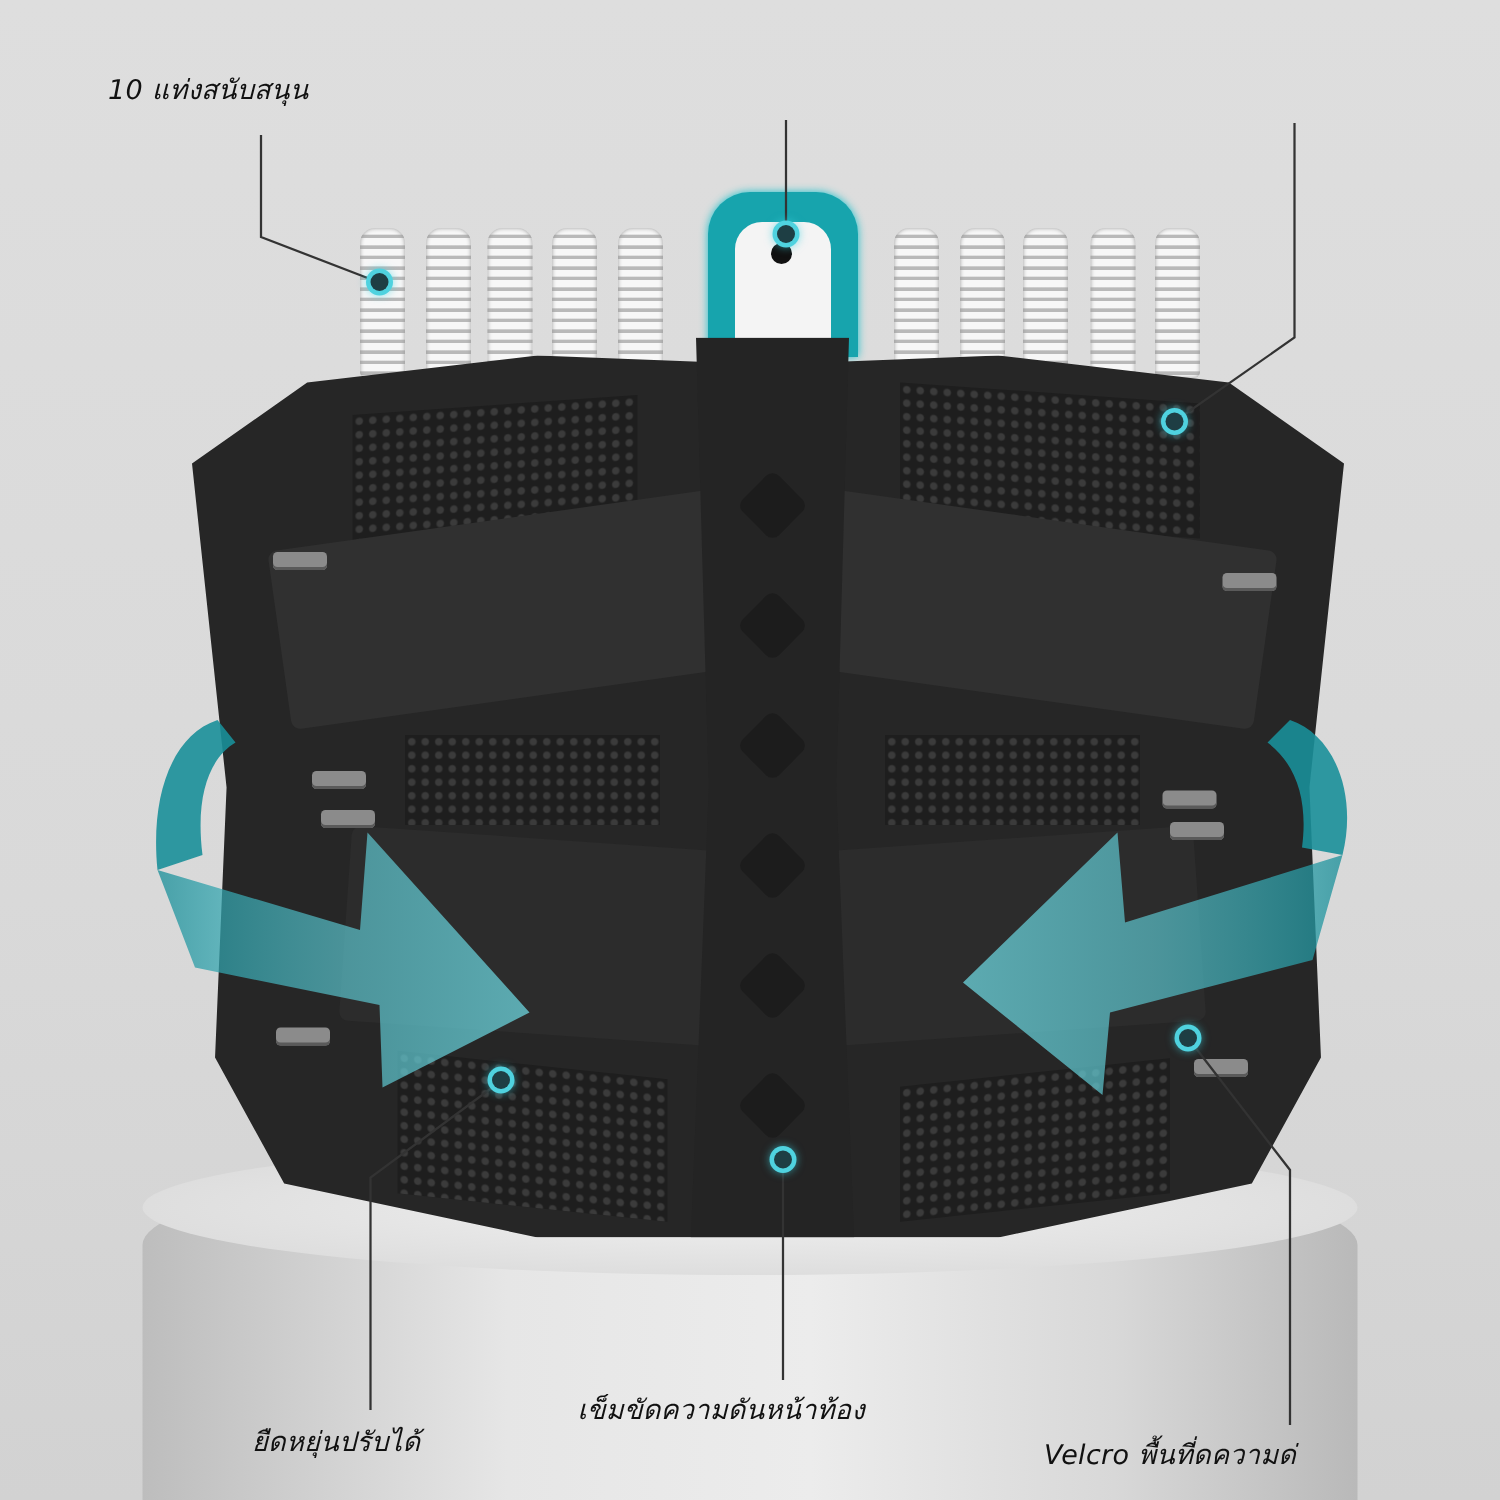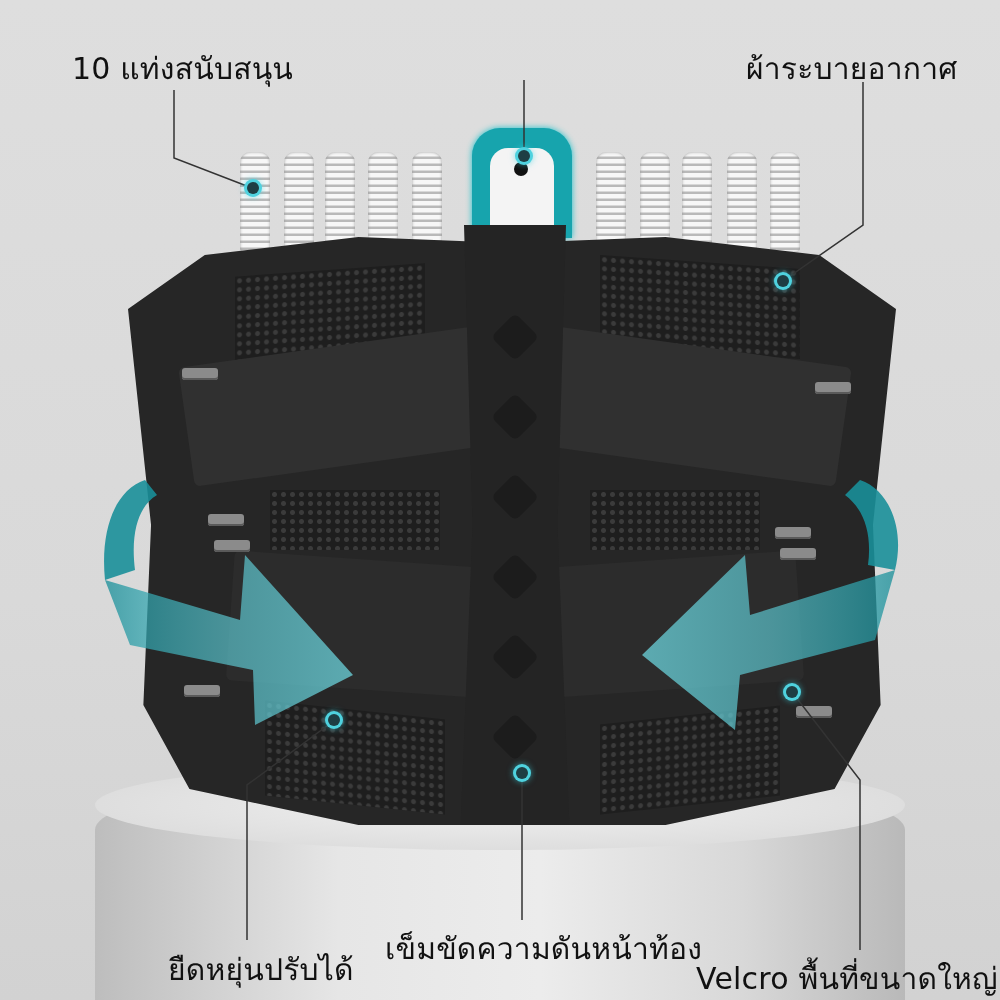--- a/index.html
+++ b/index.html
@@ -1,18 +1,18 @@
 <!DOCTYPE html>
 <html><head>
 <meta charset="utf-8">
 <style>
   html,body{margin:0;padding:0;}
   body{width:1000px;height:1000px;overflow:hidden;background:#dcdcdc;font-family:"DejaVu Sans","Liberation Sans",sans-serif;}
   .stage{position:relative;width:1000px;height:1000px;background:linear-gradient(180deg,#dedede 0%,#d9d9d9 60%,#d2d2d2 100%);overflow:hidden;}
-  .label{position:absolute;color:#111;font-size:30px;font-weight:500;white-space:nowrap;letter-spacing:0.2px;}
+  .label{position:absolute;color:#111;font-size:18px;font-weight:500;white-space:nowrap;letter-spacing:0.2px;font-style:italic;}
   .pedestal{position:absolute;left:95px;top:770px;width:810px;height:260px;background:linear-gradient(90deg,#bdbdbd 0%,#e6e6e6 30%,#ececec 55%,#d8d8d8 80%,#b9b9b9 100%);border-radius:50% 50% 0 0 / 60px 60px 0 0;}
   .pedestal-top{position:absolute;left:95px;top:760px;width:810px;height:90px;border-radius:50%;background:radial-gradient(ellipse at center,#f1f1f1 0%,#dedede 70%,#c9c9c9 100%);}
   .spring{position:absolute;top:152px;width:30px;height:100px;border-radius:10px 10px 4px 4px;background:repeating-linear-gradient(180deg,#f7f7f7 0px,#f7f7f7 4px,#b9b9b9 5px,#b9b9b9 7px);box-shadow:inset 0 0 3px #999;}
   .steel-outer{position:absolute;left:472px;top:128px;width:100px;height:110px;border-radius:28px 28px 0 0;background:#17a4ad;box-shadow:0 0 6px #19c0cb;}
   .steel-inner{position:absolute;left:490px;top:148px;width:64px;height:90px;border-radius:18px 18px 0 0;background:#f4f4f4;}
   .steel-hole{position:absolute;left:514px;top:162px;width:14px;height:14px;border-radius:50%;background:#111;}
   .belt{position:absolute;left:128px;top:225px;width:768px;height:600px;background:#262626;border-radius:60px 60px 120px 120px / 40px 40px 90px 90px;clip-path:polygon(0 14%,10% 5%,30% 2%,50% 3%,70% 2%,90% 5%,100% 14%,97% 50%,98% 80%,92% 94%,70% 100%,30% 100%,8% 94%,2% 80%,3% 50%);}
   .mesh{position:absolute;background-color:#1e1e1e;background-image:radial-gradient(circle,#3b3b3b 2px,transparent 3px);background-size:9px 9px;}
   .panel{position:absolute;background:#2f2f2f;}
   .spine{position:absolute;left:430px;top:225px;width:170px;height:600px;background:#242424;clip-path:polygon(20% 0,80% 0,75% 50%,82% 100%,18% 100%,25% 50%);}
@@ -109,17 +109,16 @@
   </svg>
 
   <div class="dot" style="left:247px;top:182px"></div>
   <div class="dot" style="left:518px;top:150px"></div>
   <div class="dot" style="left:777px;top:275px"></div>
   <div class="dot" style="left:328px;top:714px"></div>
   <div class="dot" style="left:516px;top:767px"></div>
   <div class="dot" style="left:786px;top:686px"></div>
 
   <div class="label" style="left:72px;top:45px">10 แท่งสนับสนุน</div>
-  <div class="label" style="left:746px;top:45px">ผ้าระบายอากาศ</div>
   <div class="label" style="left:385px;top:925px">เข็มขัดความดันหน้าท้อง</div>
   <div class="label" style="left:168px;top:946px">ยืดหยุ่นปรับได้</div>
-  <div class="label" style="left:696px;top:955px">Velcro พื้นที่ขนาดใหญ่</div>
+  <div class="label" style="left:696px;top:955px">Velcro พื้นที่ดความด่</div>
 </div>
 
 </body></html>

